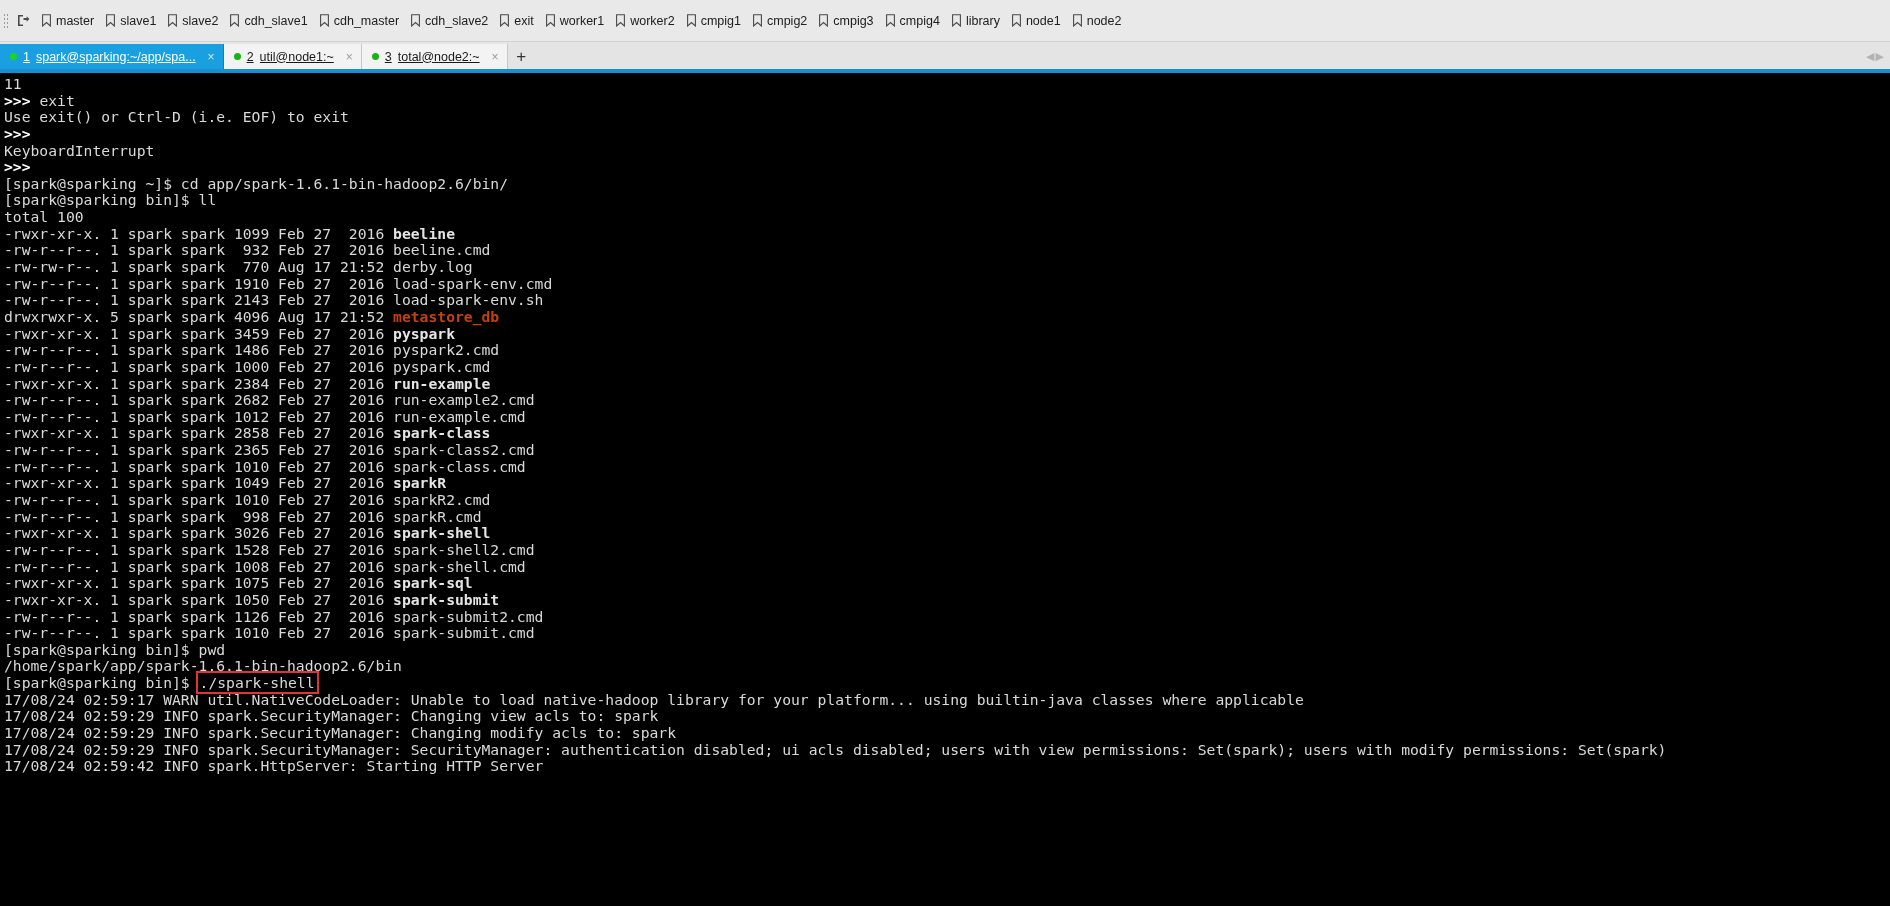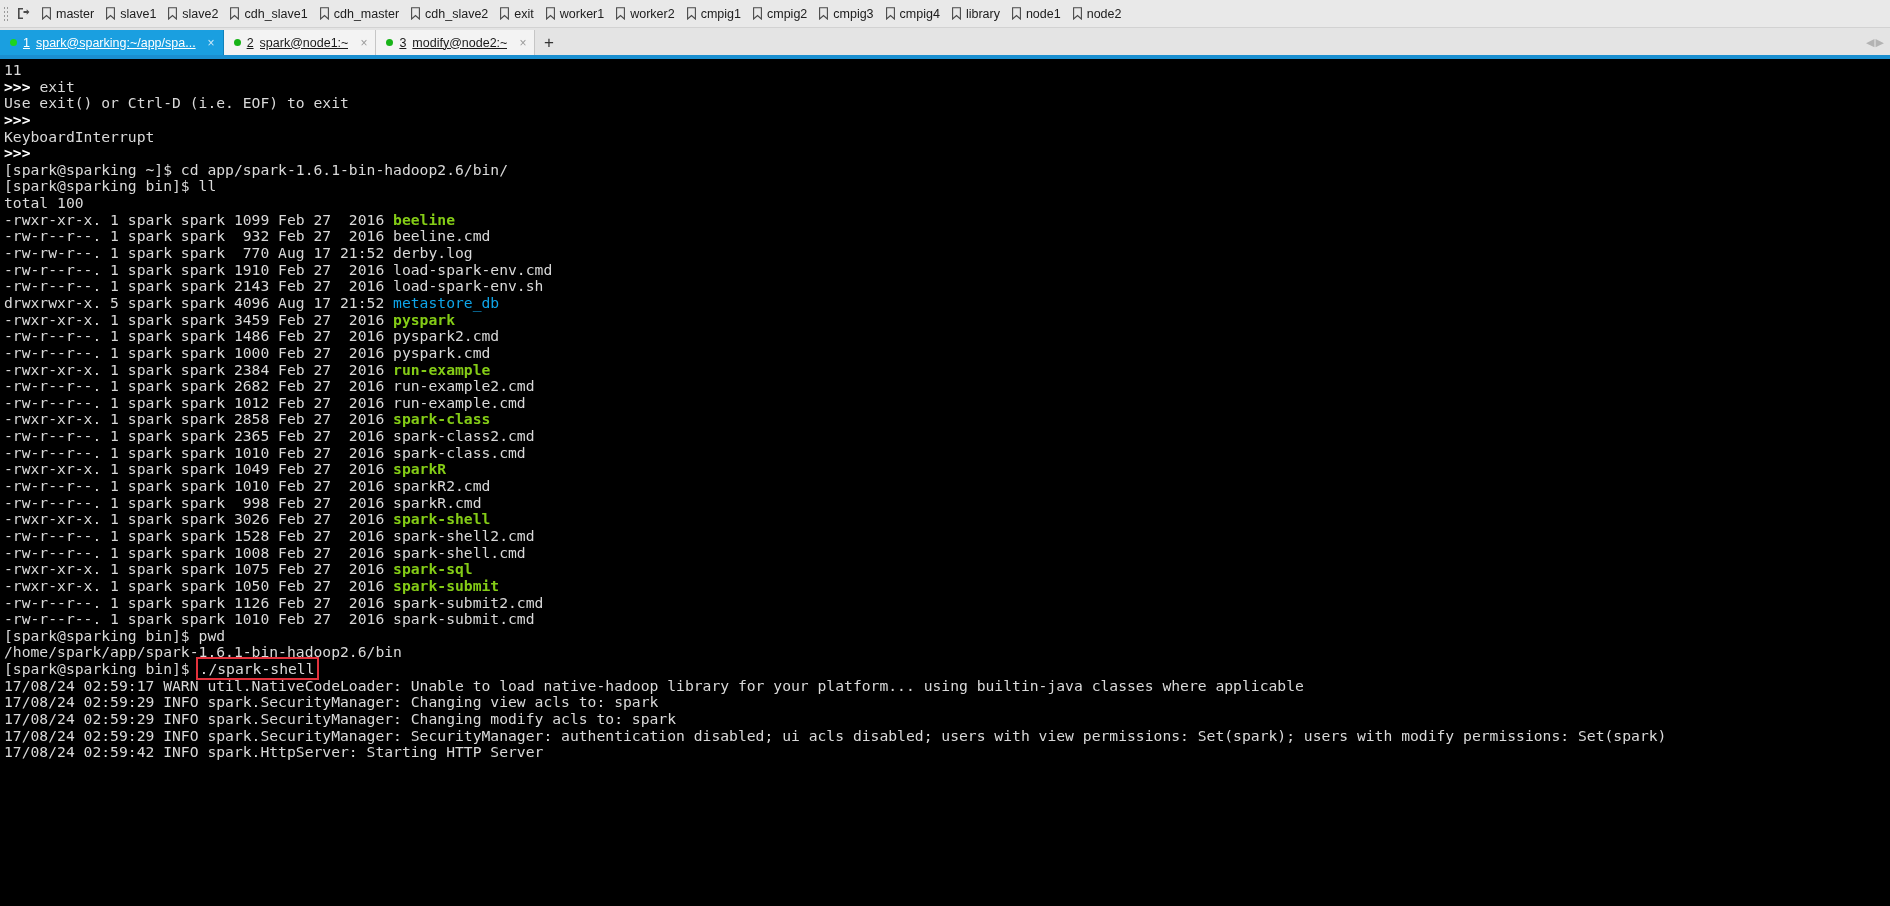--- a/index.html
+++ b/index.html
@@ -5,21 +5,21 @@
   * { box-sizing: border-box; margin: 0; padding: 0; }
   html, body {
     width: 1890px; height: 906px;
     background: #000;
     font-family: "DejaVu Sans Mono", monospace;
     overflow: hidden;
   }
 
   
   .bookmark-bar {
-    height: 28px;
+    height: 42px;
     background: #e9e9e9;
     border-bottom: 1px solid #d2d2d2;
     display: flex;
     align-items: center;
     padding-left: 2px;
     font-family: "Liberation Sans", sans-serif;
     font-size: 12.5px;
     color: #202020;
     position: relative;
     overflow: hidden;
@@ -114,22 +114,22 @@
     font-family: "DejaVu Sans Mono", monospace;
     font-size: 14.7px;
     line-height: 16.65px;
     padding: 3px 0 0 4px;
     height: 850px;
     overflow: hidden;
     white-space: pre;
     letter-spacing: 0px;
   }
   .terminal .ln { display: block; height: 16.65px; }
-  .g  { color: #84cc16; font-weight: bold; }  
-  .b  { color: #0ea5e9; font-weight: normal; }
+  .g  { color: #e5e5e5; font-weight: bold; }  
+  .b  { color: #c2410c; font-weight: bold; }
   .bold-w { color: #ffffff; font-weight: bold; }
   .boxed {
     outline: 2px solid #e2323c;
     outline-offset: 1px;
     padding: 0 1px;
   }
 </style>
 </head>
 <body>
 
@@ -281,27 +281,27 @@
   <div id="tab-list" style="display:flex;align-items:flex-end;">
       <div class="tab active">
         <span class="dot"></span>
         <span class="num">1</span>
         <span class="title">spark@sparking:~/app/spa...</span>
         <span class="close">×</span>
       </div>
       <div class="tab">
         <span class="dot"></span>
         <span class="num">2</span>
-        <span class="title">spark@node1:~</span>
+        <span class="title">util@node1:~</span>
         <span class="close">×</span>
       </div>
       <div class="tab">
         <span class="dot"></span>
         <span class="num">3</span>
-        <span class="title">modify@node2:~</span>
+        <span class="title">total@node2:~</span>
         <span class="close">×</span>
       </div>
     </div>
   <div class="tab-add">+</div>
   <div class="tab-filler"></div>
   <div class="tab-navs">
     <span>◀</span>
     <span>▶</span>
   </div>
 </div>

